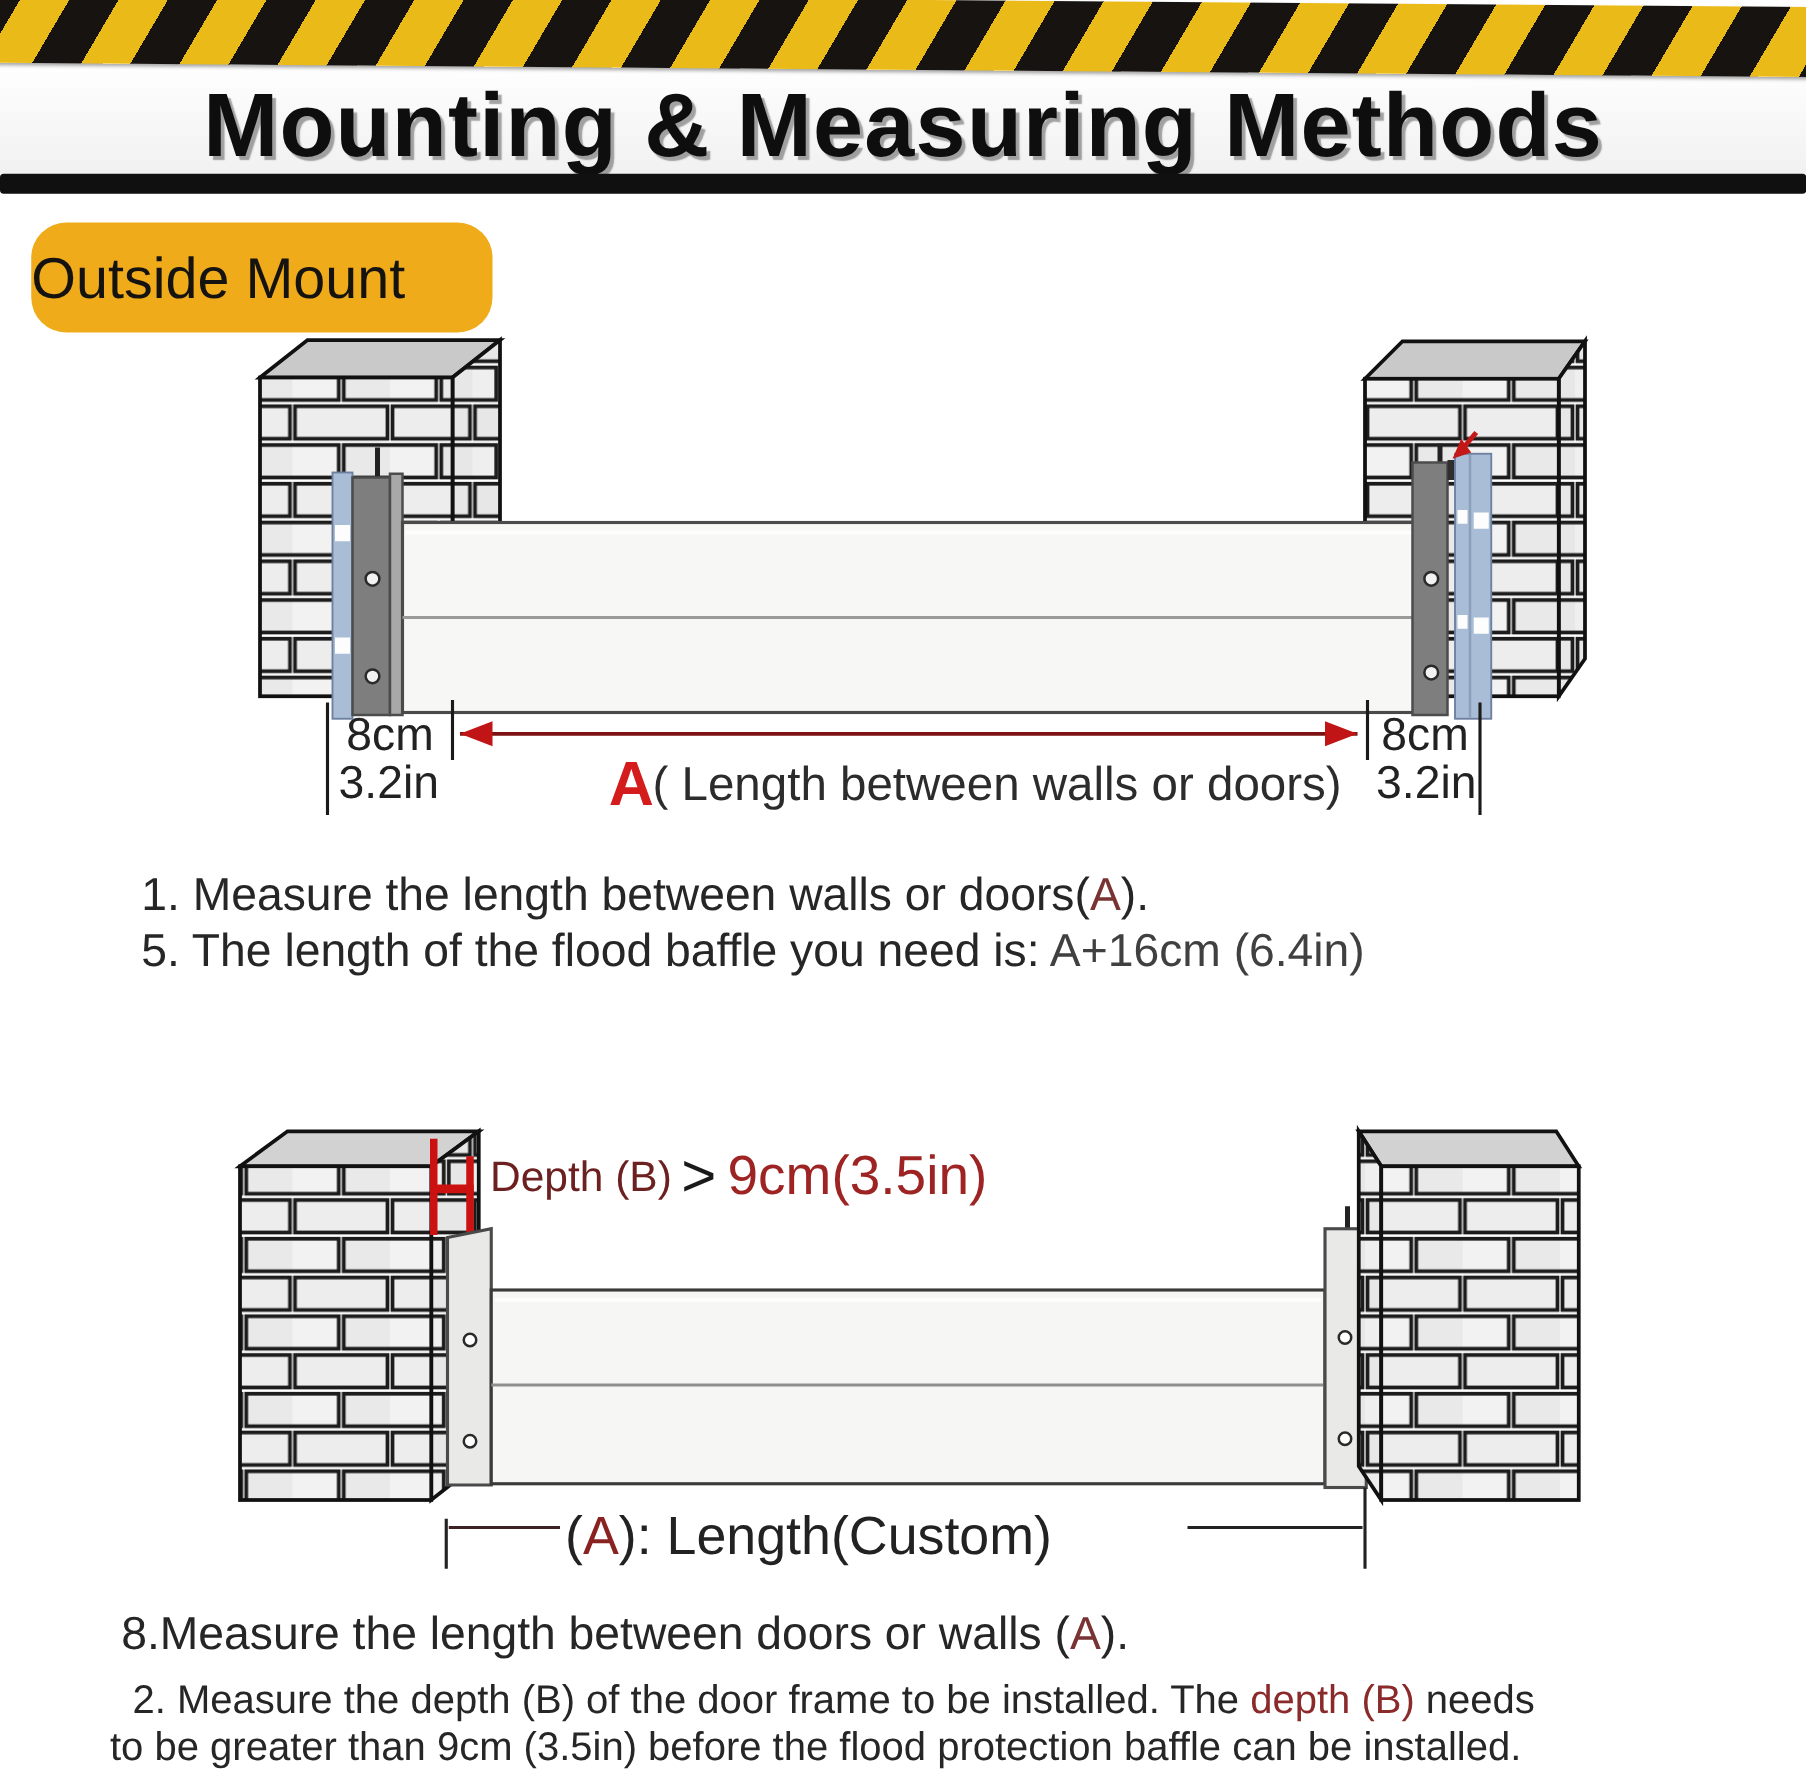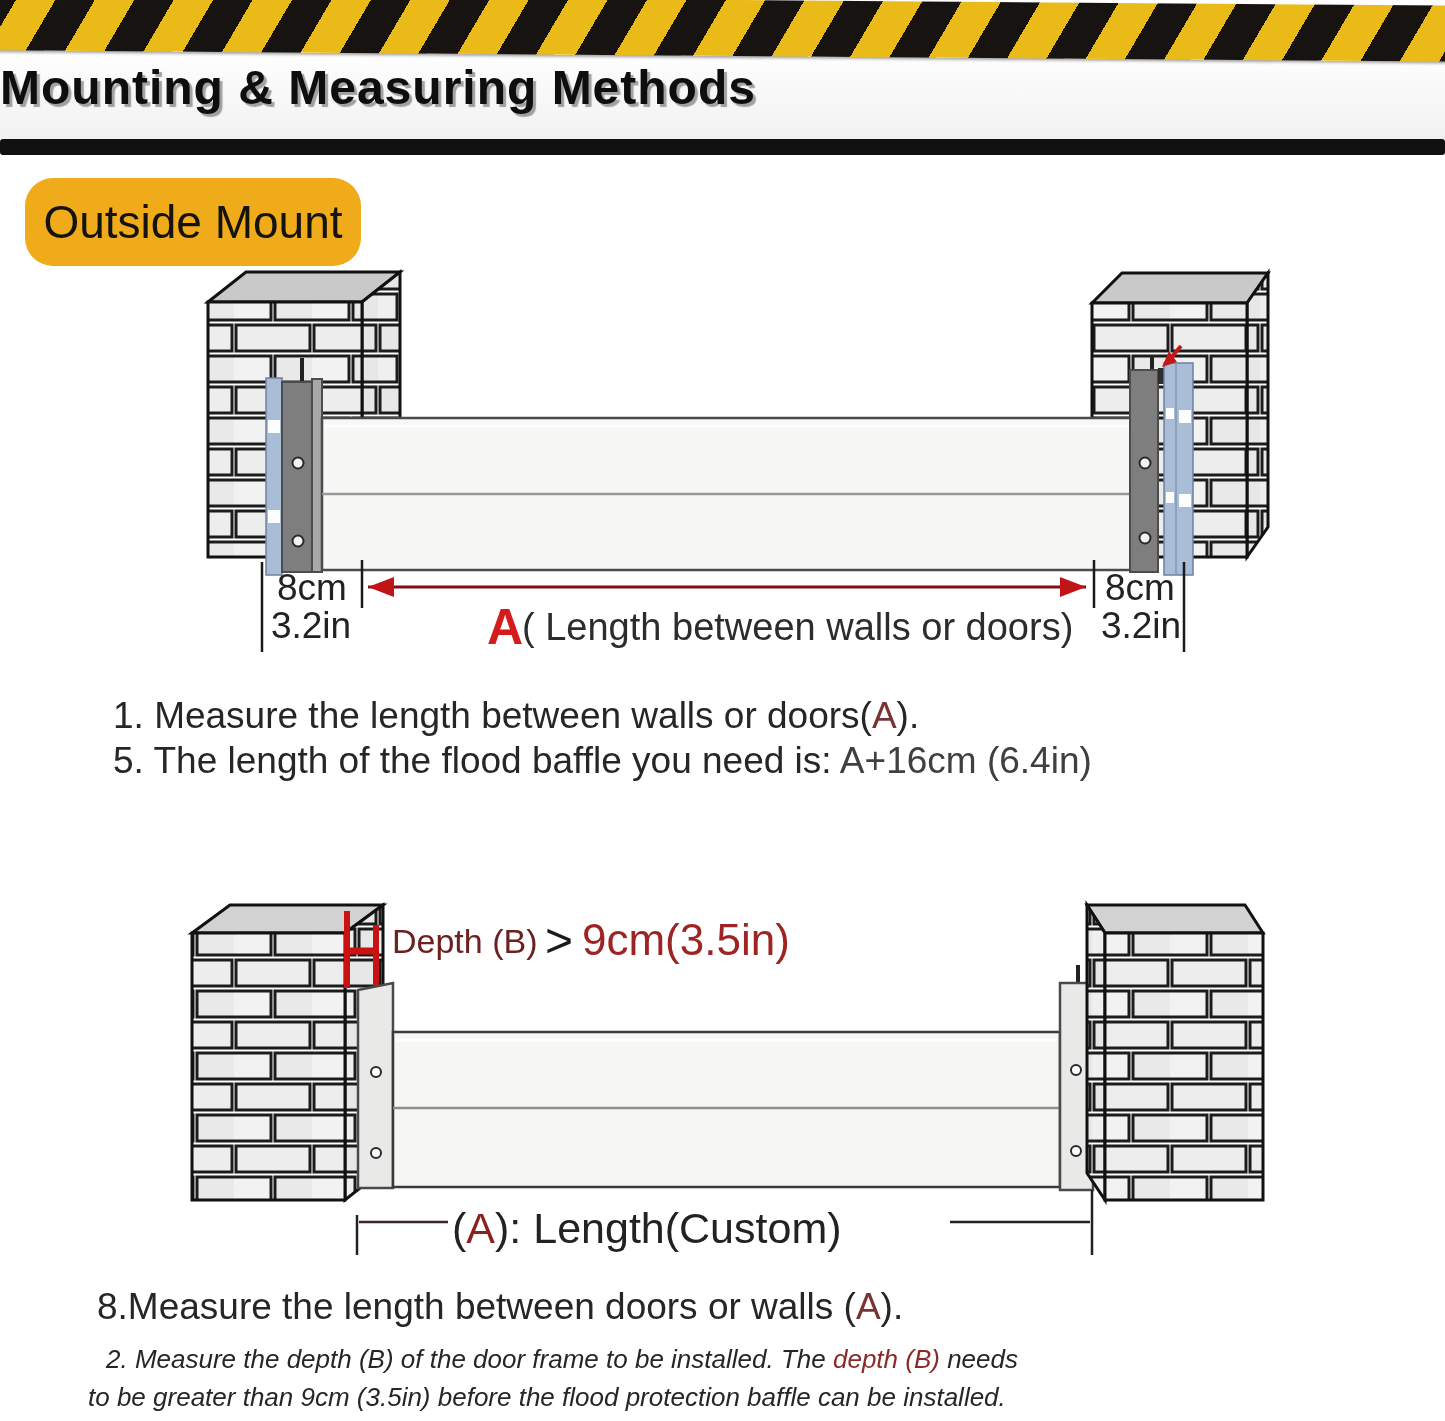--- a/index.html
+++ b/index.html
@@ -12,43 +12,43 @@
     position:absolute;left:-20px;top:-6px;width:1500px;height:56px;
     background:repeating-linear-gradient(120deg,#161310 0 34px,#eabb18 34px 68px);
     transform:rotate(0.45deg);transform-origin:0 0;
     box-shadow:0 2px 3px rgba(0,0,0,.35);
   }
   .titleband{
     position:absolute;left:0;top:50px;width:1445px;height:89px;
     background:linear-gradient(#ffffff,#f1f1f1);
   }
   .title{
-    position:absolute;left:0;top:60px;width:1445px;text-align:left;
-    font-size:48px;font-weight:800;letter-spacing:1px;color:#0e0e0e;
+    position:absolute;left:0;top:60px;width:1445px;text-align:center;
+    font-size:72px;font-weight:800;letter-spacing:1px;color:#0e0e0e;
     text-shadow:3px 3px 1px rgba(90,90,90,.55);
   }
   .blackbar{position:absolute;left:0;top:139px;width:1445px;height:16px;background:#101010;border-radius:3px;}
   
   .badge{
-    position:absolute;left:25px;width:336px;height:88px;background:#f0ab1b;
+    position:absolute;left:25px;width:369px;height:88px;background:#f0ab1b;
     border-radius:28px;color:#151310;font-size:46px;
-    display:flex;align-items:center;justify-content:center;
+    display:flex;align-items:center;justify-content:flex-start;
   }
   .badge.outside{top:178px;}
   .badge.inside{top:806px;height:90px;}
   
   svg.diagram{position:absolute;left:0;display:block;}
   #diagram-outside{top:260px;}
   #diagram-inside{top:895px;}
   text{font-family:"Liberation Sans","DejaVu Sans",sans-serif;}
   
   .step{position:absolute;font-size:37px;color:#262626;white-space:nowrap;}
   .step .red{color:#404040;}
   .step .reda{color:#7a3333;}
-  .step2-block{position:absolute;font-size:26px;color:#262626;line-height:38px;white-space:nowrap;font-style:italic;}
+  .step2-block{position:absolute;font-size:32px;color:#262626;line-height:38px;white-space:nowrap;}
   .step2-block .red{color:#8b2a2a;}
 </style>
 </head>
 <body>
 
 <div class="page">
 
   <div class="titleband"></div>
   <div class="hazard"></div>
   <div class="title">Mounting &amp; Measuring Methods</div>

